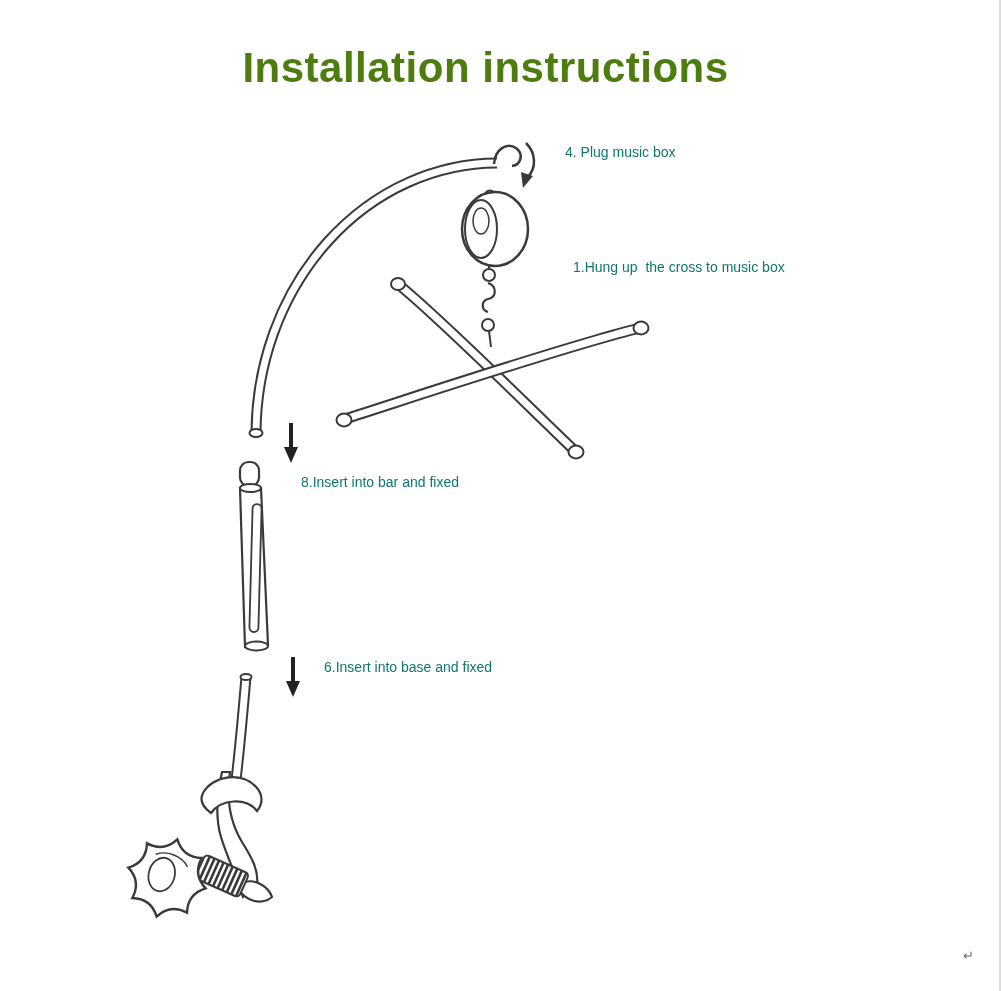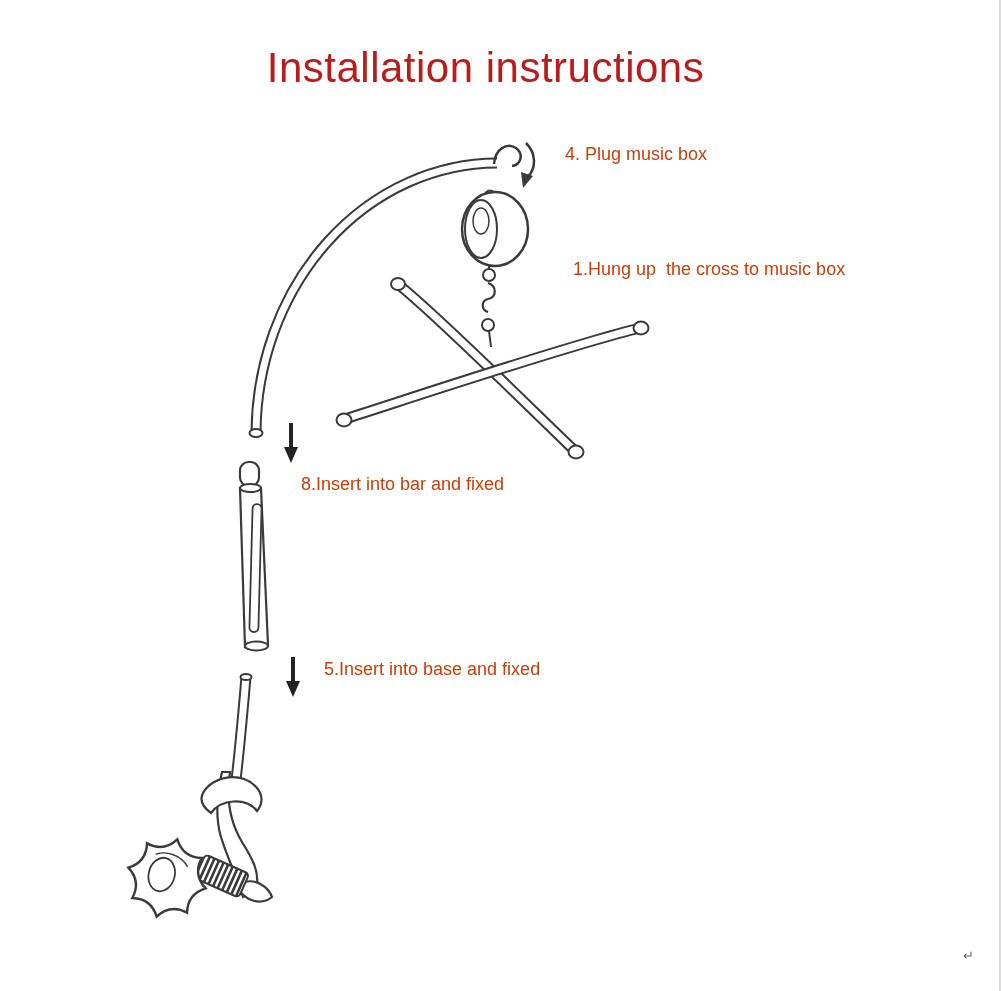--- a/index.html
+++ b/index.html
@@ -4,24 +4,24 @@
 <style>
   html,body{margin:0;padding:0;background:#fff;}
   .page{
     position:relative;width:1001px;height:991px;background:#ffffff;
     font-family:"Liberation Sans",sans-serif;overflow:hidden;
     border-right:2px solid #dcdcdc;box-sizing:border-box;
   }
   .diagram-svg{position:absolute;left:0;top:0;}
   .page-title{
     position:absolute;top:44px;left:0;width:971px;text-align:center;
-    font-size:42px;font-weight:400;color:#b91c1c;letter-spacing:.5px;
+    font-size:42px;font-weight:700;color:#4d7c0f;letter-spacing:.5px;
   }
   .step-label{
-    position:absolute;font-size:18px;color:#c2410c;white-space:pre;
+    position:absolute;font-size:14px;color:#0f766e;white-space:pre;
   }
   .return-mark{
     position:absolute;left:963px;top:948px;font-size:13px;color:#667;
   }
 </style>
 </head>
 <body>
 
 <div class="page">
 
@@ -100,16 +100,16 @@
         <path d="M 150 858 C 160 851 176 853 184 862" fill="none" stroke-width="1.4"></path>
       </g>
     </g>
   </svg>
 
   <div class="page-title">Installation instructions</div>
 
   <div class="step-label" style="left:565px;top:144px">4. Plug music box</div>
   <div class="step-label" style="left:573px;top:259px">1.Hung up  the cross to music box</div>
   <div class="step-label" style="left:301px;top:474px">8.Insert into bar and fixed</div>
-  <div class="step-label" style="left:324px;top:659px">5.Insert into base and fixed</div>
+  <div class="step-label" style="left:324px;top:659px">6.Insert into base and fixed</div>
 
   <div class="return-mark">↵</div>
 </div>
 
 </body></html>

